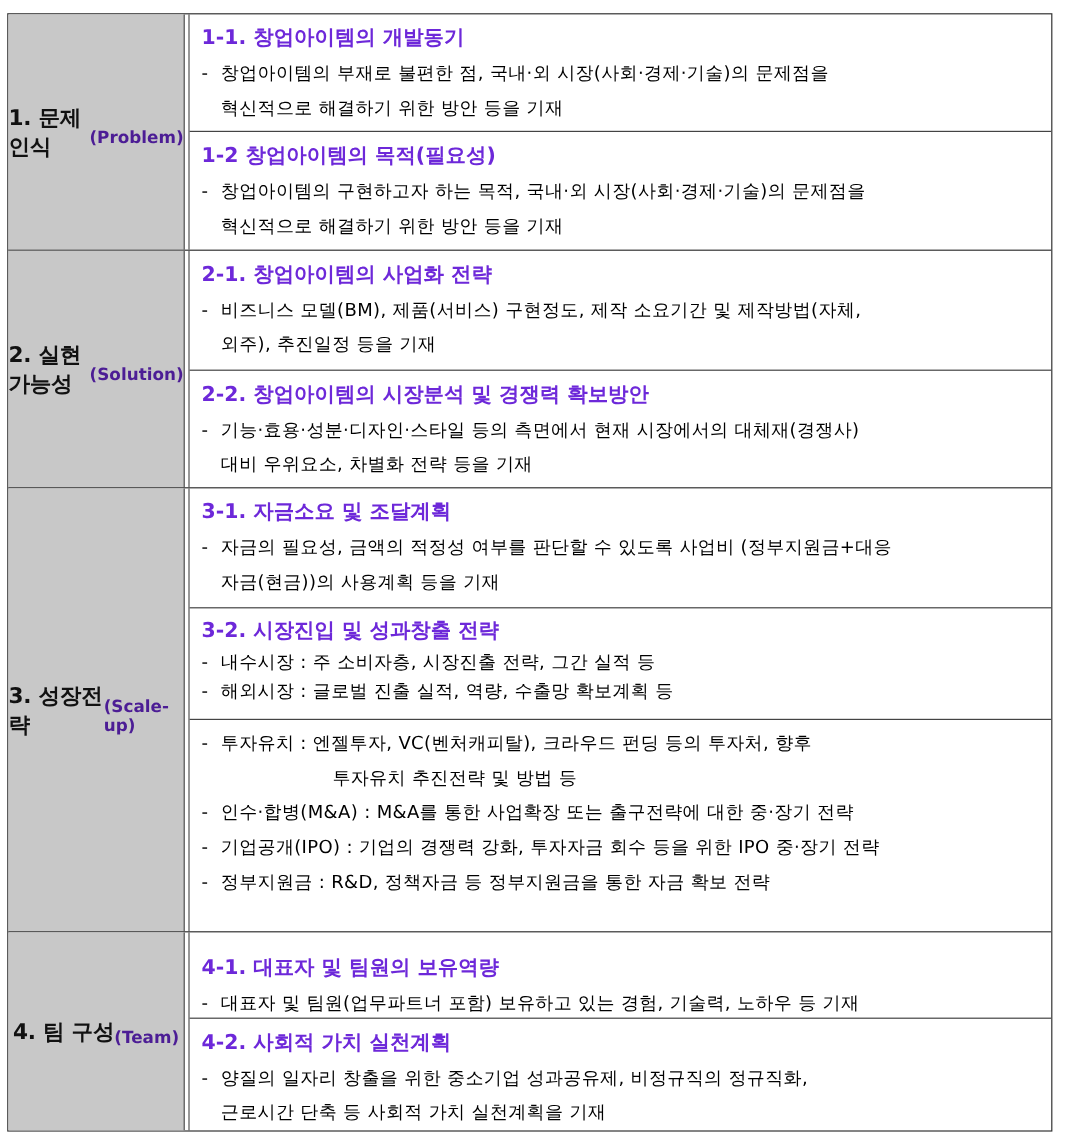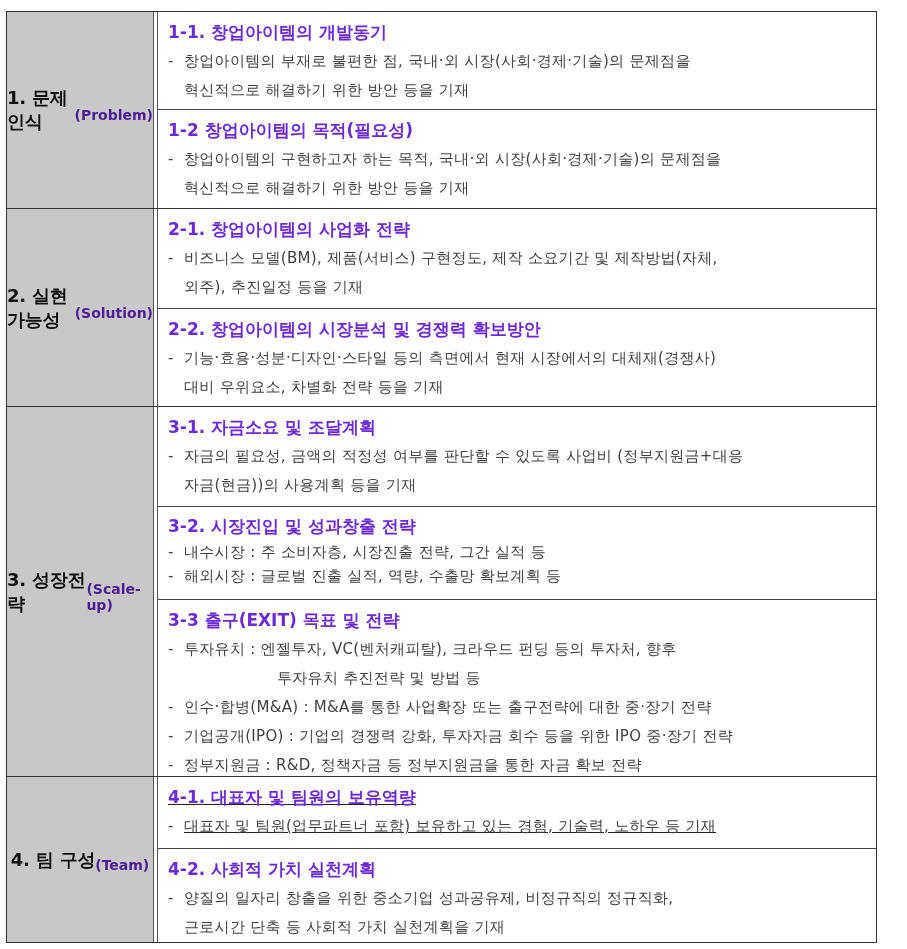--- a/index.html
+++ b/index.html
@@ -12,21 +12,21 @@
   .label-cell { position: absolute; left: 0; top: 0; bottom: 0; width: 146px; background: #c8c8c8;
                 display: flex; flex-direction: row; align-items: center; justify-content: center;
                 border-right: 1.5px solid #555; }
   .label-cell::after { content: ""; position: absolute; right: -5px; top: 0; bottom: 0; width: 1.5px; background: #555; }
   .label-title { font-weight: bold; font-size: 18px; color: #111; letter-spacing: -0.2px; }
   .label-sub { font-weight: bold; font-size: 14px; color: #4c1d95; margin-top: 10px; }
   .content { position: absolute; left: 151px; right: 0; top: 0; bottom: 0; }
   .item { position: absolute; left: 0; right: 0; box-sizing: border-box; padding: 5px 10px 0 10px; }
   .item + .item { border-top: 1.5px solid #444; }
   .item-title { font-weight: bold; font-size: 17px; color: #6d28d9; line-height: 30px; white-space: nowrap; }
-  .line { font-size: 15px; color: #404040; line-height: 29px; white-space: nowrap; letter-spacing: 0.3px; }
+  .line { font-size: 15px; color: #000000; line-height: 29px; white-space: nowrap; letter-spacing: 0.3px; }
   .line.tight { line-height: 24px; }
   .line.cont { padding-left: 16px; }
   .line.cont2 { padding-left: 109px; }
   .bullet { display: inline-block; width: 16px; }
 </style>
 </head>
 <body>
 
 <div class="table">
 
@@ -78,37 +78,36 @@
         <div class="item-title">3-1. 자금소요 및 조달계획</div>
         <div class="line"><span class="bullet">-</span><span>자금의 필요성, 금액의 적정성 여부를 판단할 수 있도록 사업비 (정부지원금+대응</span></div>
         <div class="line cont">자금(현금))의 사용계획 등을 기재</div>
       </div>
       <div class="item" style="top:99px; height:93px;">
         <div class="item-title" style="line-height:28px;">3-2. 시장진입 및 성과창출 전략</div>
         <div class="line tight"><span class="bullet">-</span><span>내수시장 : 주 소비자층, 시장진출 전략, 그간 실적 등</span></div>
         <div class="line tight"><span class="bullet">-</span><span>해외시장 : 글로벌 진출 실적, 역량, 수출망 확보계획 등</span></div>
       </div>
       <div class="item" style="top:192px; height:178px;">
-        <div class="item-title">3-3 출구(EXIT) 목표 및 전략</div>
         <div class="line"><span class="bullet">-</span><span>투자유치 : 엔젤투자, VC(벤처캐피탈), 크라우드 펀딩 등의 투자처, 향후</span></div>
         <div class="line cont2">투자유치 추진전략 및 방법 등</div>
         <div class="line"><span class="bullet">-</span><span>인수·합병(M&amp;A) : M&amp;A를 통한 사업확장 또는 출구전략에 대한 중·장기 전략</span></div>
         <div class="line"><span class="bullet">-</span><span>기업공개(IPO) : 기업의 경쟁력 강화, 투자자금 회수 등을 위한 IPO 중·장기 전략</span></div>
         <div class="line"><span class="bullet">-</span><span>정부지원금 : R&amp;D, 정책자금 등 정부지원금을 통한 자금 확보 전략</span></div>
       </div>
     </div>
   </div>
 
   <div class="section" style="top:764px; height:166px;">
     <div class="label-cell">
       <div class="label-title">4. 팀 구성</div>
       <div class="label-sub">(Team)</div>
     </div>
     <div class="content">
-      <div class="item" style="top:0; height:71px;text-decoration:underline;">
+      <div class="item" style="top:10px; height:71px;">
         <div class="item-title">4-1. 대표자 및 팀원의 보유역량</div>
         <div class="line"><span class="bullet">-</span><span>대표자 및 팀원(업무파트너 포함) 보유하고 있는 경험, 기술력, 노하우 등 기재</span></div>
       </div>
       <div class="item" style="top:71px; height:95px;">
         <div class="item-title">4-2. 사회적 가치 실천계획</div>
         <div class="line"><span class="bullet">-</span><span>양질의 일자리 창출을 위한 중소기업 성과공유제, 비정규직의 정규직화,</span></div>
         <div class="line cont">근로시간 단축 등 사회적 가치 실천계획을 기재</div>
       </div>
     </div>
   </div>

